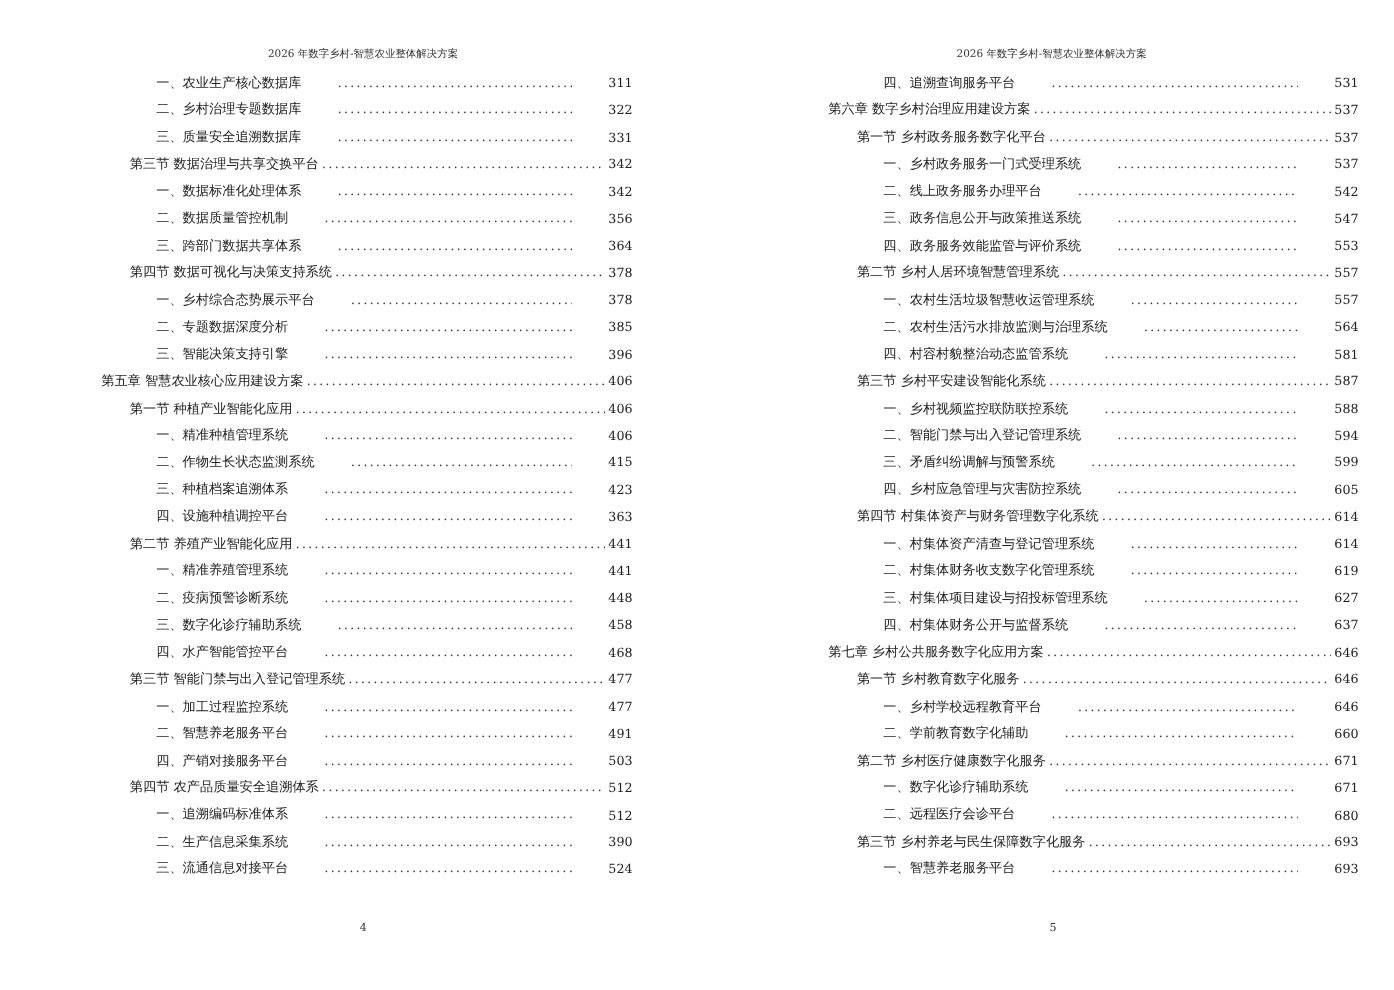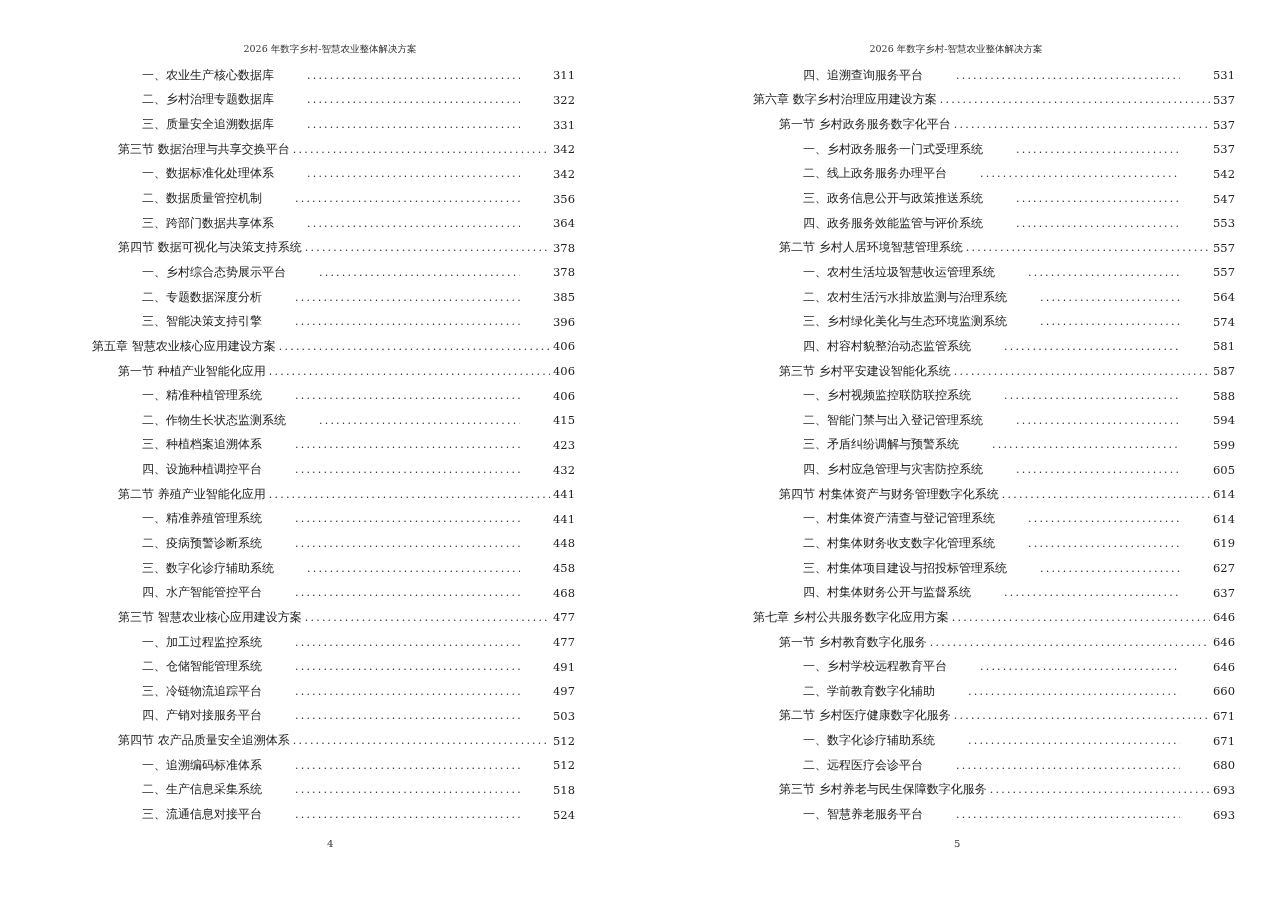--- a/index.html
+++ b/index.html
@@ -108,21 +108,21 @@
         <span class="p">415</span>
       </div>
       <div class="row l2">
         <span class="t">三、种植档案追溯体系</span>
         <span class="dots"></span>
         <span class="p">423</span>
       </div>
       <div class="row l2">
         <span class="t">四、设施种植调控平台</span>
         <span class="dots"></span>
-        <span class="p">432</span>
+        <span class="p">363</span>
       </div>
       <div class="row l1">
         <span class="t">第二节  养殖产业智能化应用</span>
         <span class="dots"></span>
         <span class="p">441</span>
       </div>
       <div class="row l2">
         <span class="t">一、精准养殖管理系统</span>
         <span class="dots"></span>
         <span class="p">441</span>
@@ -136,58 +136,53 @@
         <span class="t">三、数字化诊疗辅助系统</span>
         <span class="dots"></span>
         <span class="p">458</span>
       </div>
       <div class="row l2">
         <span class="t">四、水产智能管控平台</span>
         <span class="dots"></span>
         <span class="p">468</span>
       </div>
       <div class="row l1">
-        <span class="t">第三节  智慧农业核心应用建设方案</span>
+        <span class="t">第三节  智能门禁与出入登记管理系统</span>
         <span class="dots"></span>
         <span class="p">477</span>
       </div>
       <div class="row l2">
         <span class="t">一、加工过程监控系统</span>
         <span class="dots"></span>
         <span class="p">477</span>
       </div>
       <div class="row l2">
-        <span class="t">二、仓储智能管理系统</span>
+        <span class="t">二、智慧养老服务平台</span>
         <span class="dots"></span>
         <span class="p">491</span>
       </div>
       <div class="row l2">
-        <span class="t">三、冷链物流追踪平台</span>
-        <span class="dots"></span>
-        <span class="p">497</span>
-      </div>
-      <div class="row l2">
         <span class="t">四、产销对接服务平台</span>
         <span class="dots"></span>
         <span class="p">503</span>
       </div>
       <div class="row l1">
         <span class="t">第四节  农产品质量安全追溯体系</span>
         <span class="dots"></span>
         <span class="p">512</span>
       </div>
       <div class="row l2">
         <span class="t">一、追溯编码标准体系</span>
         <span class="dots"></span>
         <span class="p">512</span>
       </div>
       <div class="row l2">
         <span class="t">二、生产信息采集系统</span>
         <span class="dots"></span>
-        <span class="p">518</span>
+        <span class="p">390</span>
       </div>
       <div class="row l2">
         <span class="t">三、流通信息对接平台</span>
         <span class="dots"></span>
         <span class="p">524</span>
       </div>
     </div>
   <div class="folio">4</div>
 </div>
 
@@ -238,25 +233,20 @@
         <span class="t">一、农村生活垃圾智慧收运管理系统</span>
         <span class="dots"></span>
         <span class="p">557</span>
       </div>
       <div class="row l2">
         <span class="t">二、农村生活污水排放监测与治理系统</span>
         <span class="dots"></span>
         <span class="p">564</span>
       </div>
       <div class="row l2">
-        <span class="t">三、乡村绿化美化与生态环境监测系统</span>
-        <span class="dots"></span>
-        <span class="p">574</span>
-      </div>
-      <div class="row l2">
         <span class="t">四、村容村貌整治动态监管系统</span>
         <span class="dots"></span>
         <span class="p">581</span>
       </div>
       <div class="row l1">
         <span class="t">第三节  乡村平安建设智能化系统</span>
         <span class="dots"></span>
         <span class="p">587</span>
       </div>
       <div class="row l2">

